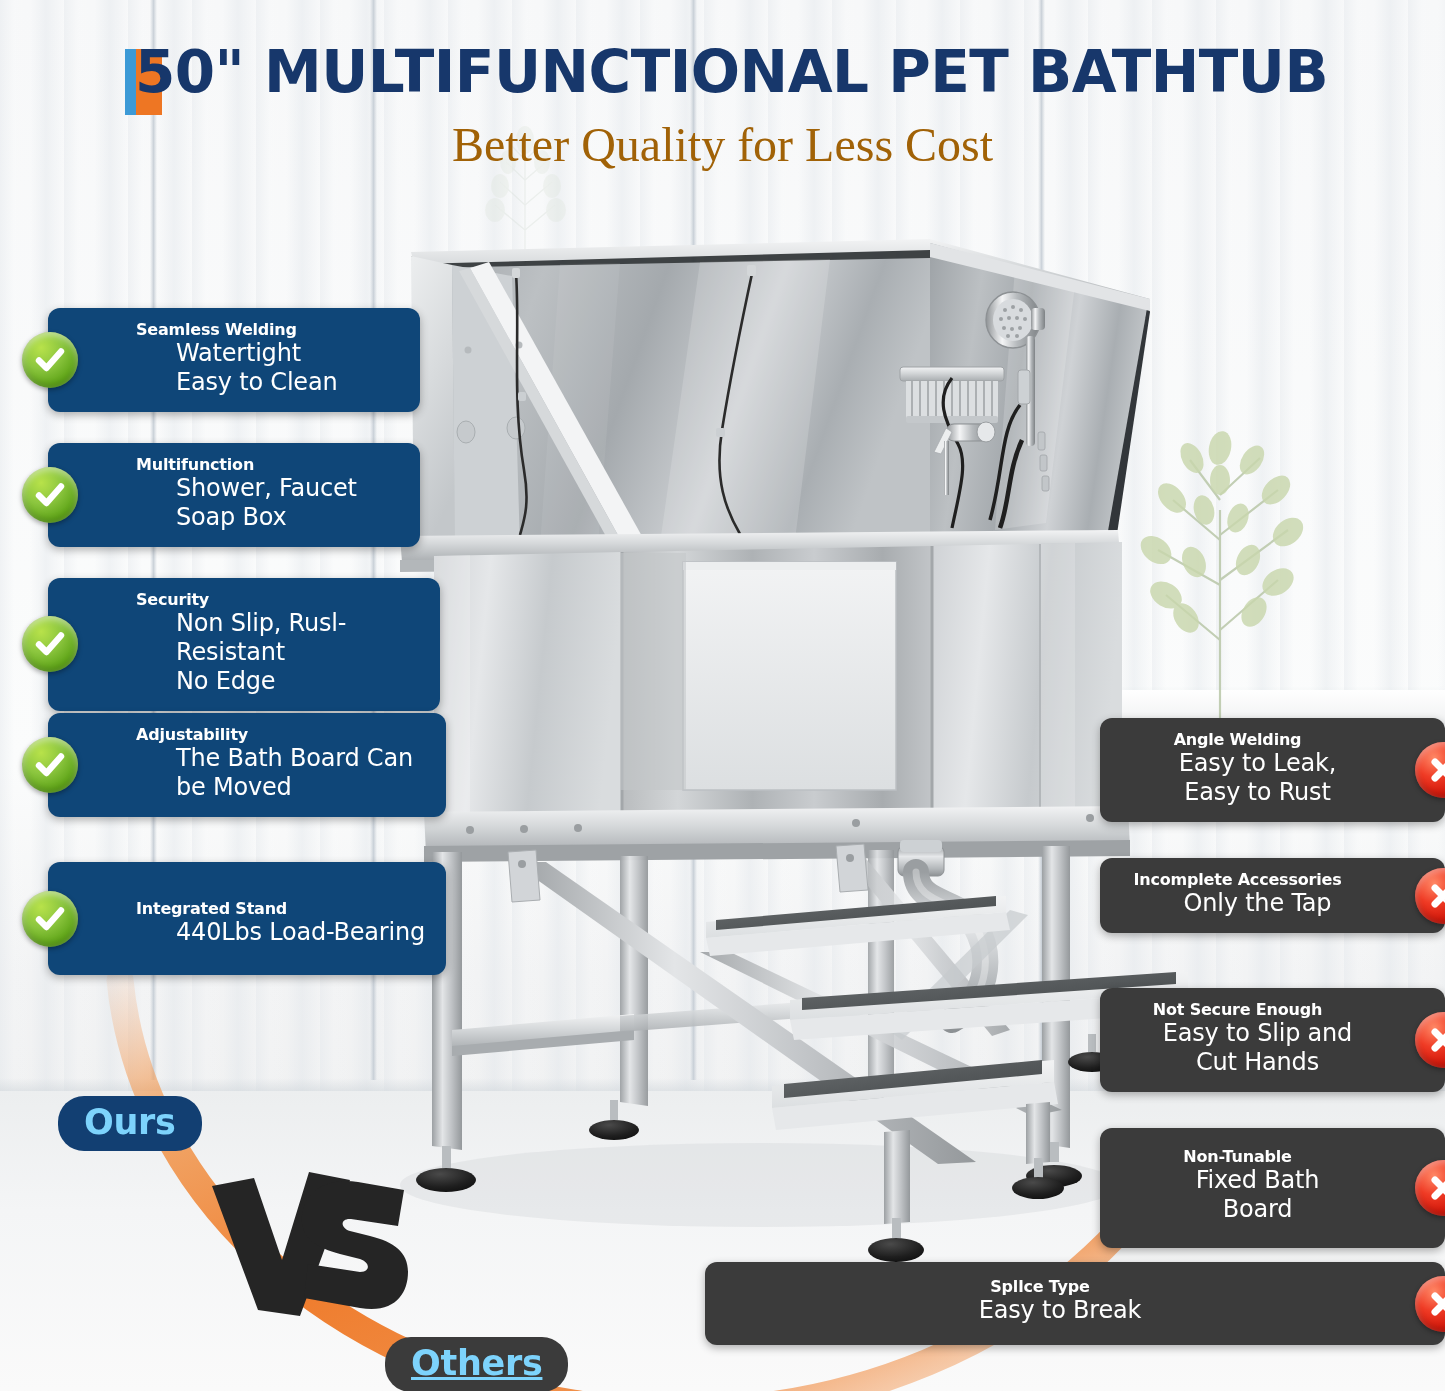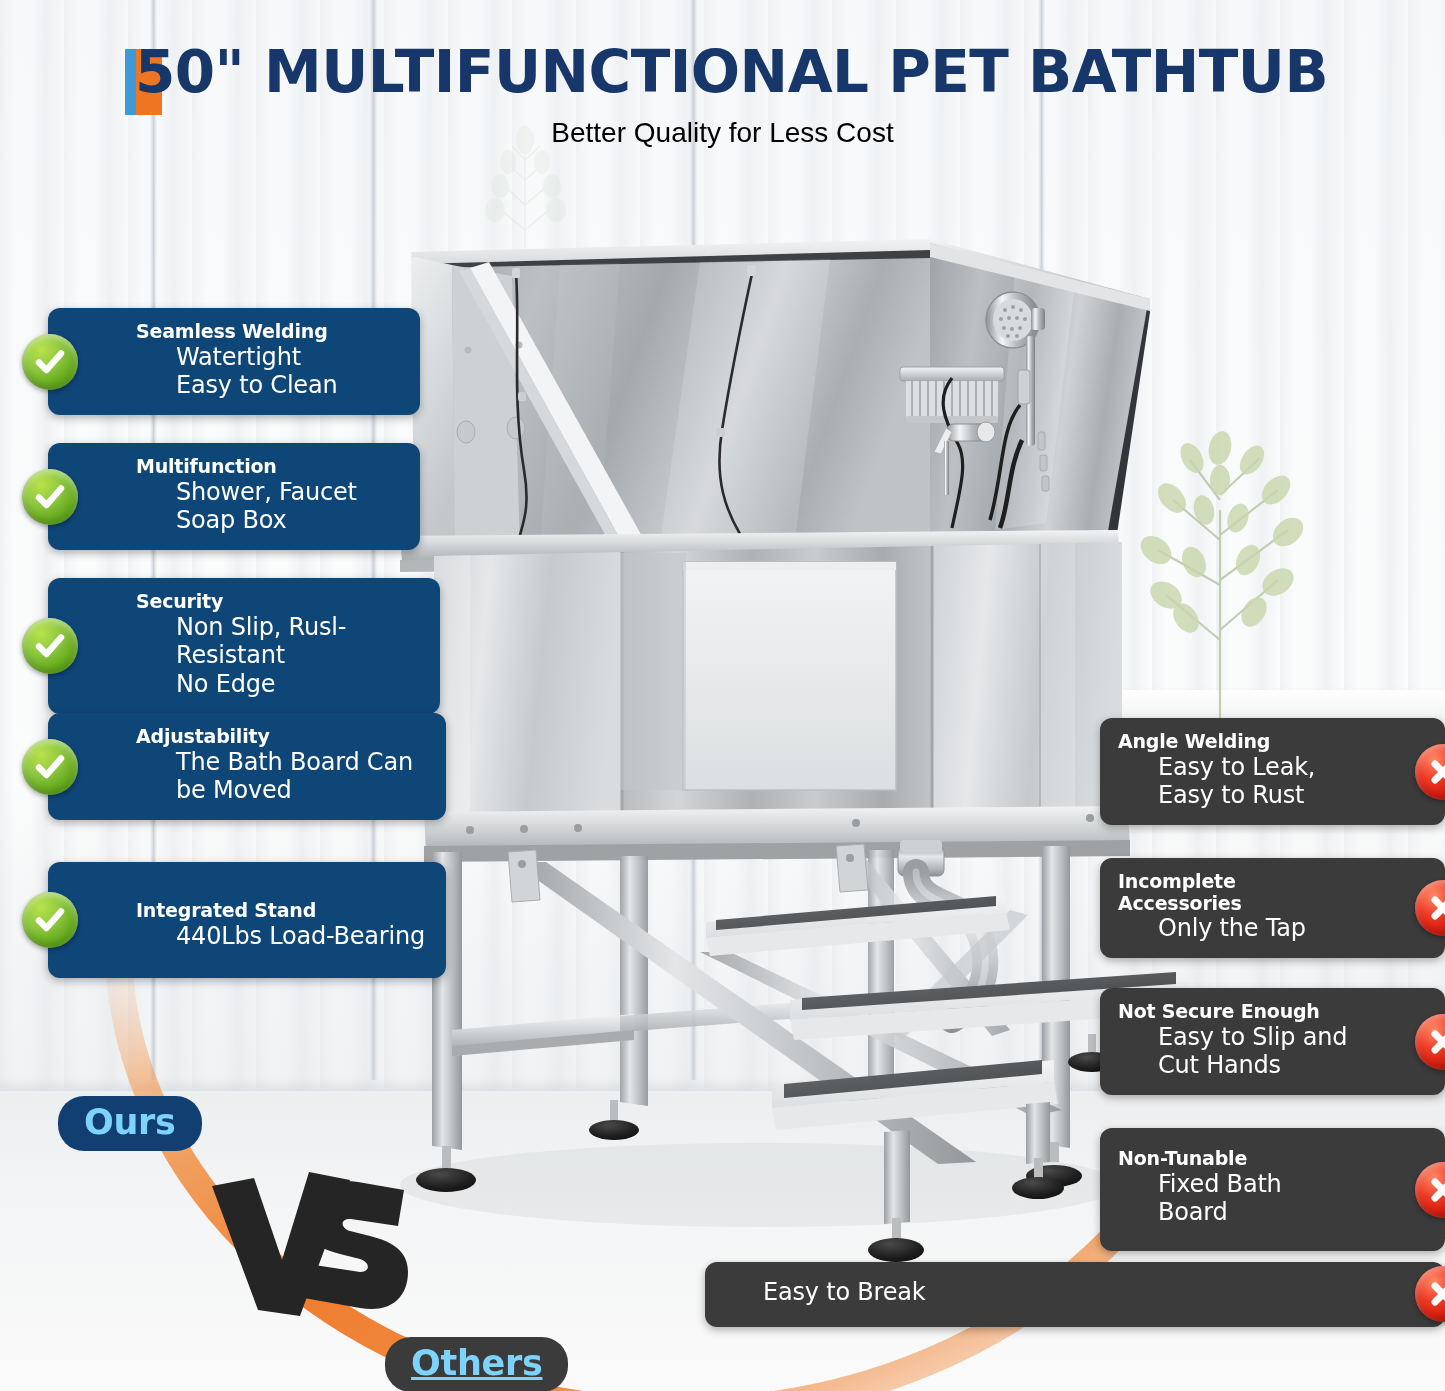--- a/index.html
+++ b/index.html
@@ -91,23 +91,23 @@
     font-weight: bold;
     letter-spacing: -0.5px;
     color: #17376b;
     line-height: 1.05;
     padding-left: 18px;
     white-space: nowrap;
     z-index: 2;
   }
   .subtitle {
     margin-top: 14px;
-    font-family: Liberation Sans, sans-serif;
-    font-size: 28px;
-    color: #000000;
+    font-family: Liberation Serif, serif;
+    font-size: 48px;
+    color: #a16207;
     letter-spacing: 0px;
   }
 
   
   #product { position: absolute; left: 0; top: 0; width: 1445px; height: 1391px; }
 
   
   .feat {
     position: absolute;
     border-radius: 12px;
@@ -117,27 +117,27 @@
   }
   .feat.pro {
     left: 48px;
     width: 372px;
     background: #0f4678;
     text-align: left;
   }
   .feat.con {
     width: 345px;
     background: #3b3b3b;
-    text-align: left;
+    text-align: center;
     padding: 13px 88px 15px 18px;
     right: 0;
   }
   .feat h3 {
     font-family: "DejaVu Sans", sans-serif;
-    font-size: 19px;
+    font-size: 16px;
     font-weight: bold;
     line-height: 1.14;
     letter-spacing: -.2px;
   }
   .feat p {
     font-family: "DejaVu Sans", sans-serif;
     font-size: 24px;
     font-weight: normal;
     line-height: 1.2;
     letter-spacing: -.2px;
@@ -625,20 +625,21 @@
     <h3>Non-Tunable</h3>
     <p>Fixed Bath Board</p>
   </div>
 
   <div class="feat con" style="top:1262px; width:740px; padding-top:16px; padding-bottom:20px">
     <div class="badge cross">
       <svg width="32" height="32" viewBox="0 0 32 32">
           <path d="M8 8 L24 24 M24 8 L8 24" fill="none" stroke="#ffffff" stroke-width="7" stroke-linecap="round"></path>
         </svg>
     </div>
+    <h3>Spllce Type</h3>
     <p>Easy to Break</p>
   </div>
 
   <div class="pill ours">Ours</div>
   <div class="pill others">Others</div>
 
   <svg class="vs" viewBox="0 0 200 150">
     <title>VS</title>
     <g fill="#252525">
 

